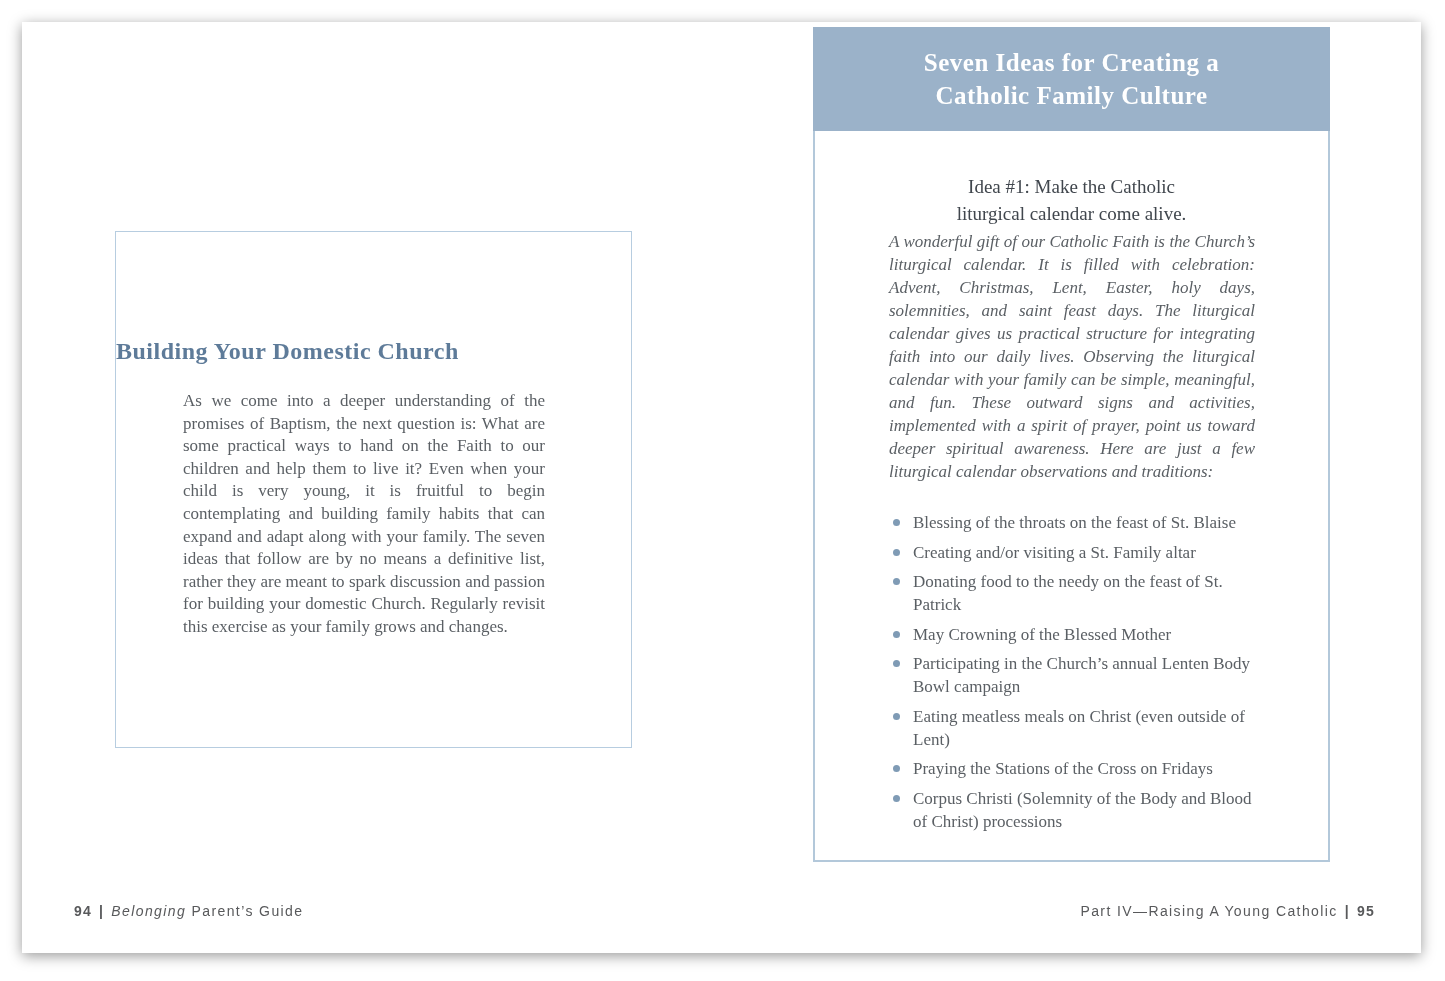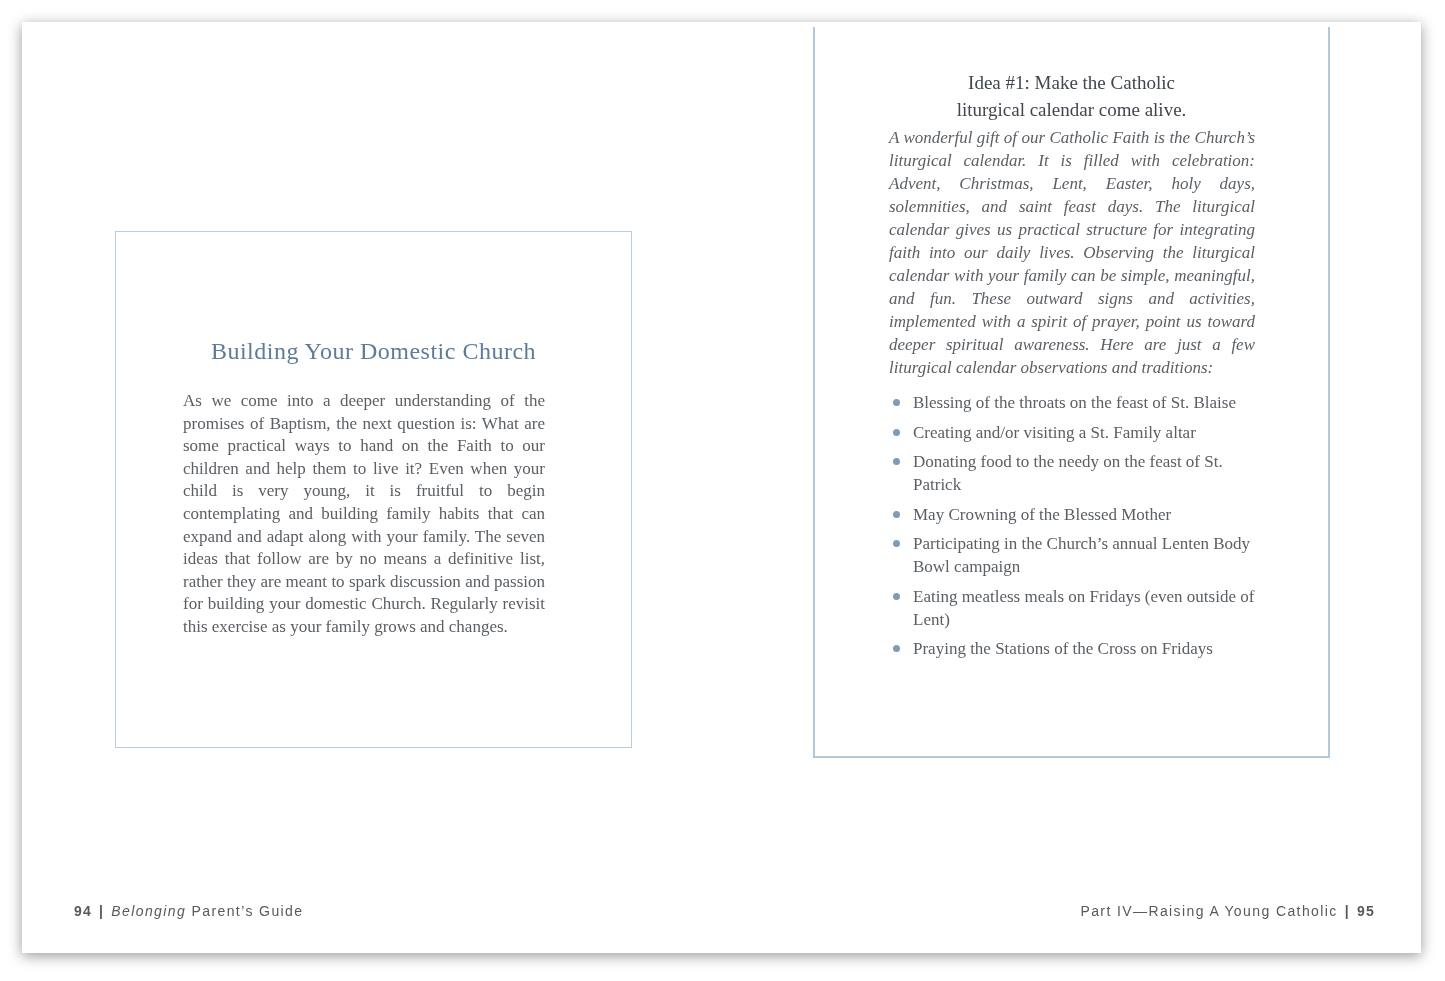--- a/index.html
+++ b/index.html
@@ -12,21 +12,21 @@
     box-shadow: 0 3px 13px rgba(0,0,0,0.40);
   }
 
   
   .left-box {
     position: absolute; left: 93px; top: 209px; width: 517px; height: 517px;
     border: 1px solid #b7cde0; background: #ffffff;
   }
   .left-heading {
     position: absolute; top: 106px; left: 0; width: 100%;
-    text-align: center; font-weight: normal; font-size: 24px;
+    font-weight: bold; font-size: 24px;
     color: #5e7b99; letter-spacing: 0.5px;
   }
   .left-body {
     position: absolute; top: 158px; left: 67px; width: 362px;
     font-size: 17px; line-height: 22.6px; color: #5a5f64;
     text-align: justify;
   }
 
   
   .right-assembly { position: absolute; left: 791px; top: 5px; width: 517px; }
@@ -48,21 +48,21 @@
     text-align: center; font-weight: normal; font-size: 19px; line-height: 27px;
     color: #40464d;
   }
   .right-body {
     position: absolute; top: 99px; left: 74px; width: 366px;
     font-size: 17px; line-height: 23px; color: #5a5f64;
     text-align: justify;
     font-style: italic;
   }
   .bullet-list {
-    position: absolute; top: 364px; left: 76px; width: 368px;
+    position: absolute; top: 380px; left: 76px; width: 368px;
     list-style: none;
     font-family: Liberation Serif, serif;
   }
   .bullet-list li {
     position: relative; padding-left: 22px; margin-bottom: 6.5px;
     font-size: 17px; line-height: 23px; color: #5a5f64;
   }
   .bullet-list li::before {
     content: ""; position: absolute; left: 2px; top: 8px;
     width: 7px; height: 7px; border-radius: 50%; background: #7f9bb5;
@@ -87,34 +87,39 @@
   <div class="left-box">
     <div class="left-heading">Building Your Domestic Church</div>
     <div class="left-body">As we come into a deeper understanding of the promises of Baptism, the next question is: What are some practical ways to hand on the Faith to our children and help them to live it? Even when your child is very young, it is fruitful to begin contemplating and building family habits that can expand and adapt along with your family. The seven ideas that follow are by no means a definitive list, rather they are meant to spark discussion and passion for building your domestic Church. Regularly revisit this exercise as your family grows and changes.</div>
   </div>
 
   <div class="footer footer-left">
     <b>94</b><span class="sep">|</span><i>Belonging</i><span> Parent’s Guide</span>
   </div>
 
   <div class="right-assembly">
+    <div class="banner">
+      <div class="banner-line">Seven Ideas for Creating a</div>
+      <div class="banner-line">Catholic Family Culture</div>
+    </div>
     <div class="right-content">
       <div class="idea-heading">
         <div>Idea #1: Make the Catholic</div>
         <div>liturgical calendar come alive.</div>
       </div>
       <div class="right-body">A wonderful gift of our Catholic Faith is the Church’s liturgical calendar. It is filled with celebration: Advent, Christmas, Lent, Easter, holy days, solemnities, and saint feast days. The liturgical calendar gives us practical structure for integrating faith into our daily lives. Observing the liturgical calendar with your family can be simple, meaningful, and fun. These outward signs and activities, implemented with a spirit of prayer, point us toward deeper spiritual awareness. Here are just a few liturgical calendar observations and traditions:</div>
       <ul class="bullet-list">
         <li>Blessing of the throats on the feast of St. Blaise</li>
         <li>Creating and/or visiting a St. Family altar</li>
         <li>Donating food to the needy on the feast of St. Patrick</li>
         <li>May Crowning of the Blessed Mother</li>
         <li>Participating in the Church’s annual Lenten Body Bowl campaign</li>
-        <li>Eating meatless meals on Fridays (even outside of Lent)</li>
+        <li>Eating meatless meals on Christ (even outside of Lent)</li>
         <li>Praying the Stations of the Cross on Fridays</li>
+        <li>Corpus Christi (Solemnity of the Body and Blood of Christ) processions</li>
       </ul>
     </div>
   </div>
 
   <div class="footer footer-right">
     <span>Part IV—Raising A Young Catholic</span><span class="sep">|</span><b>95</b>
   </div>
 
 </div>
 

